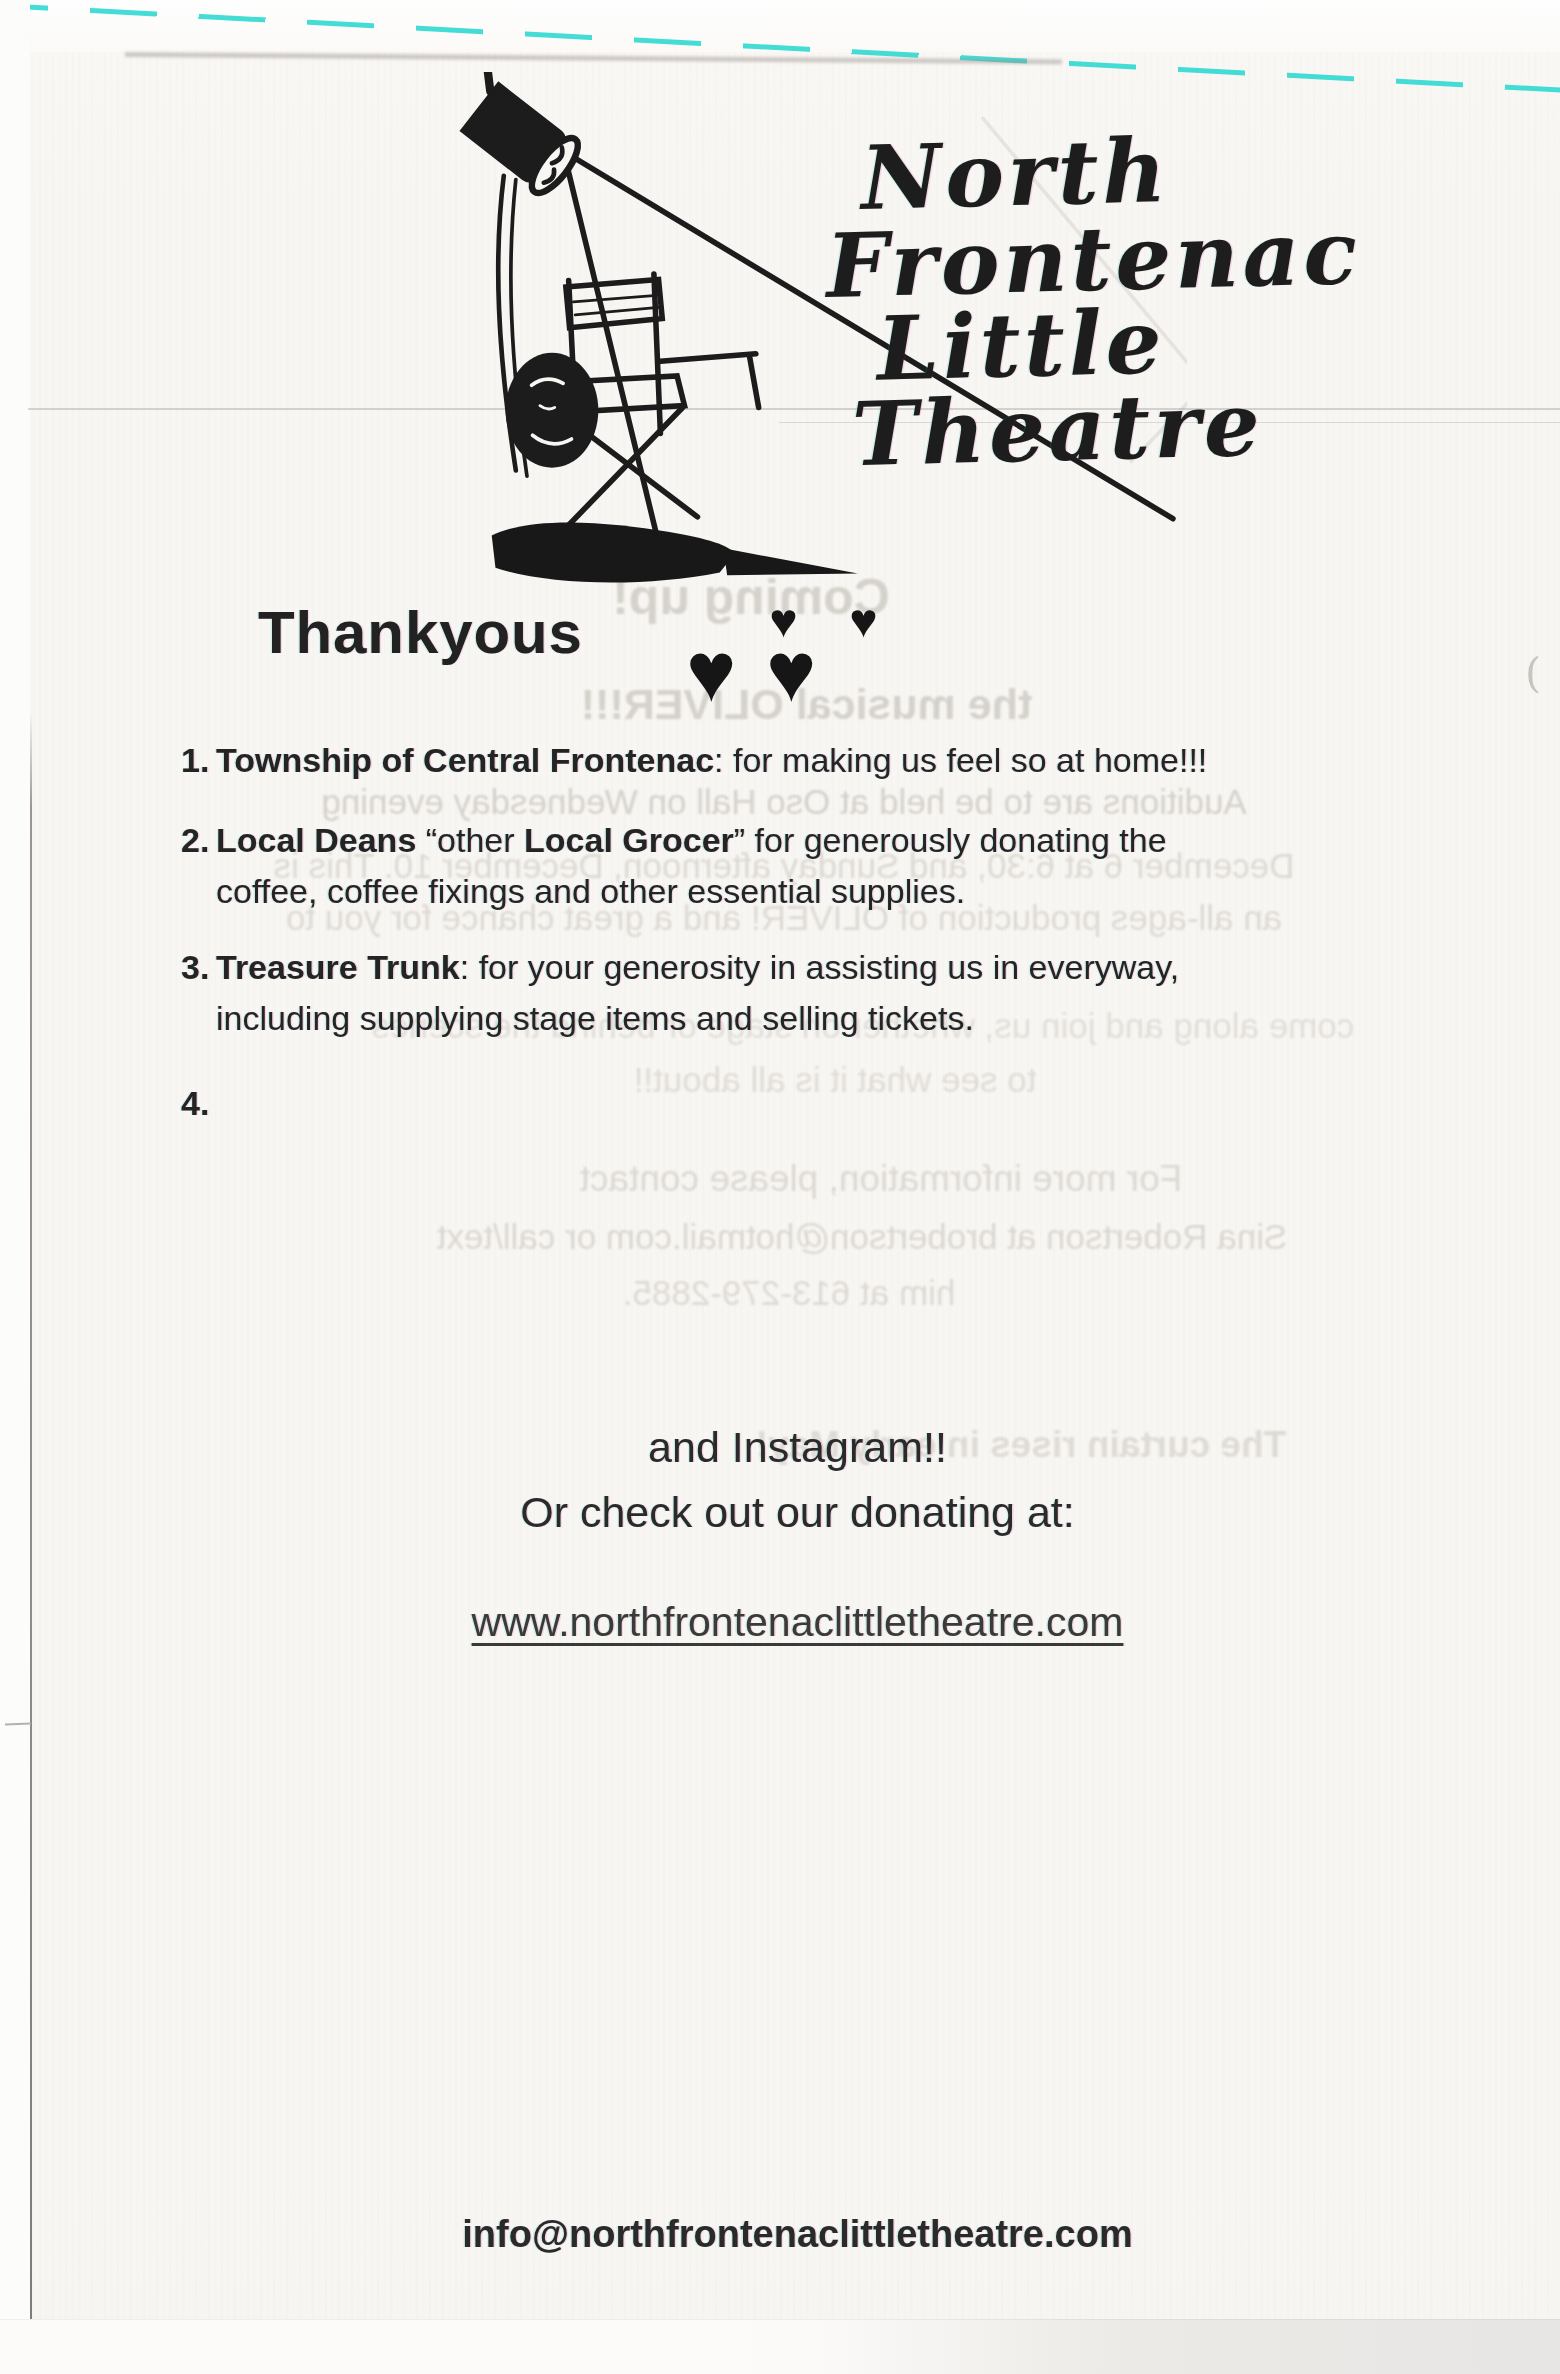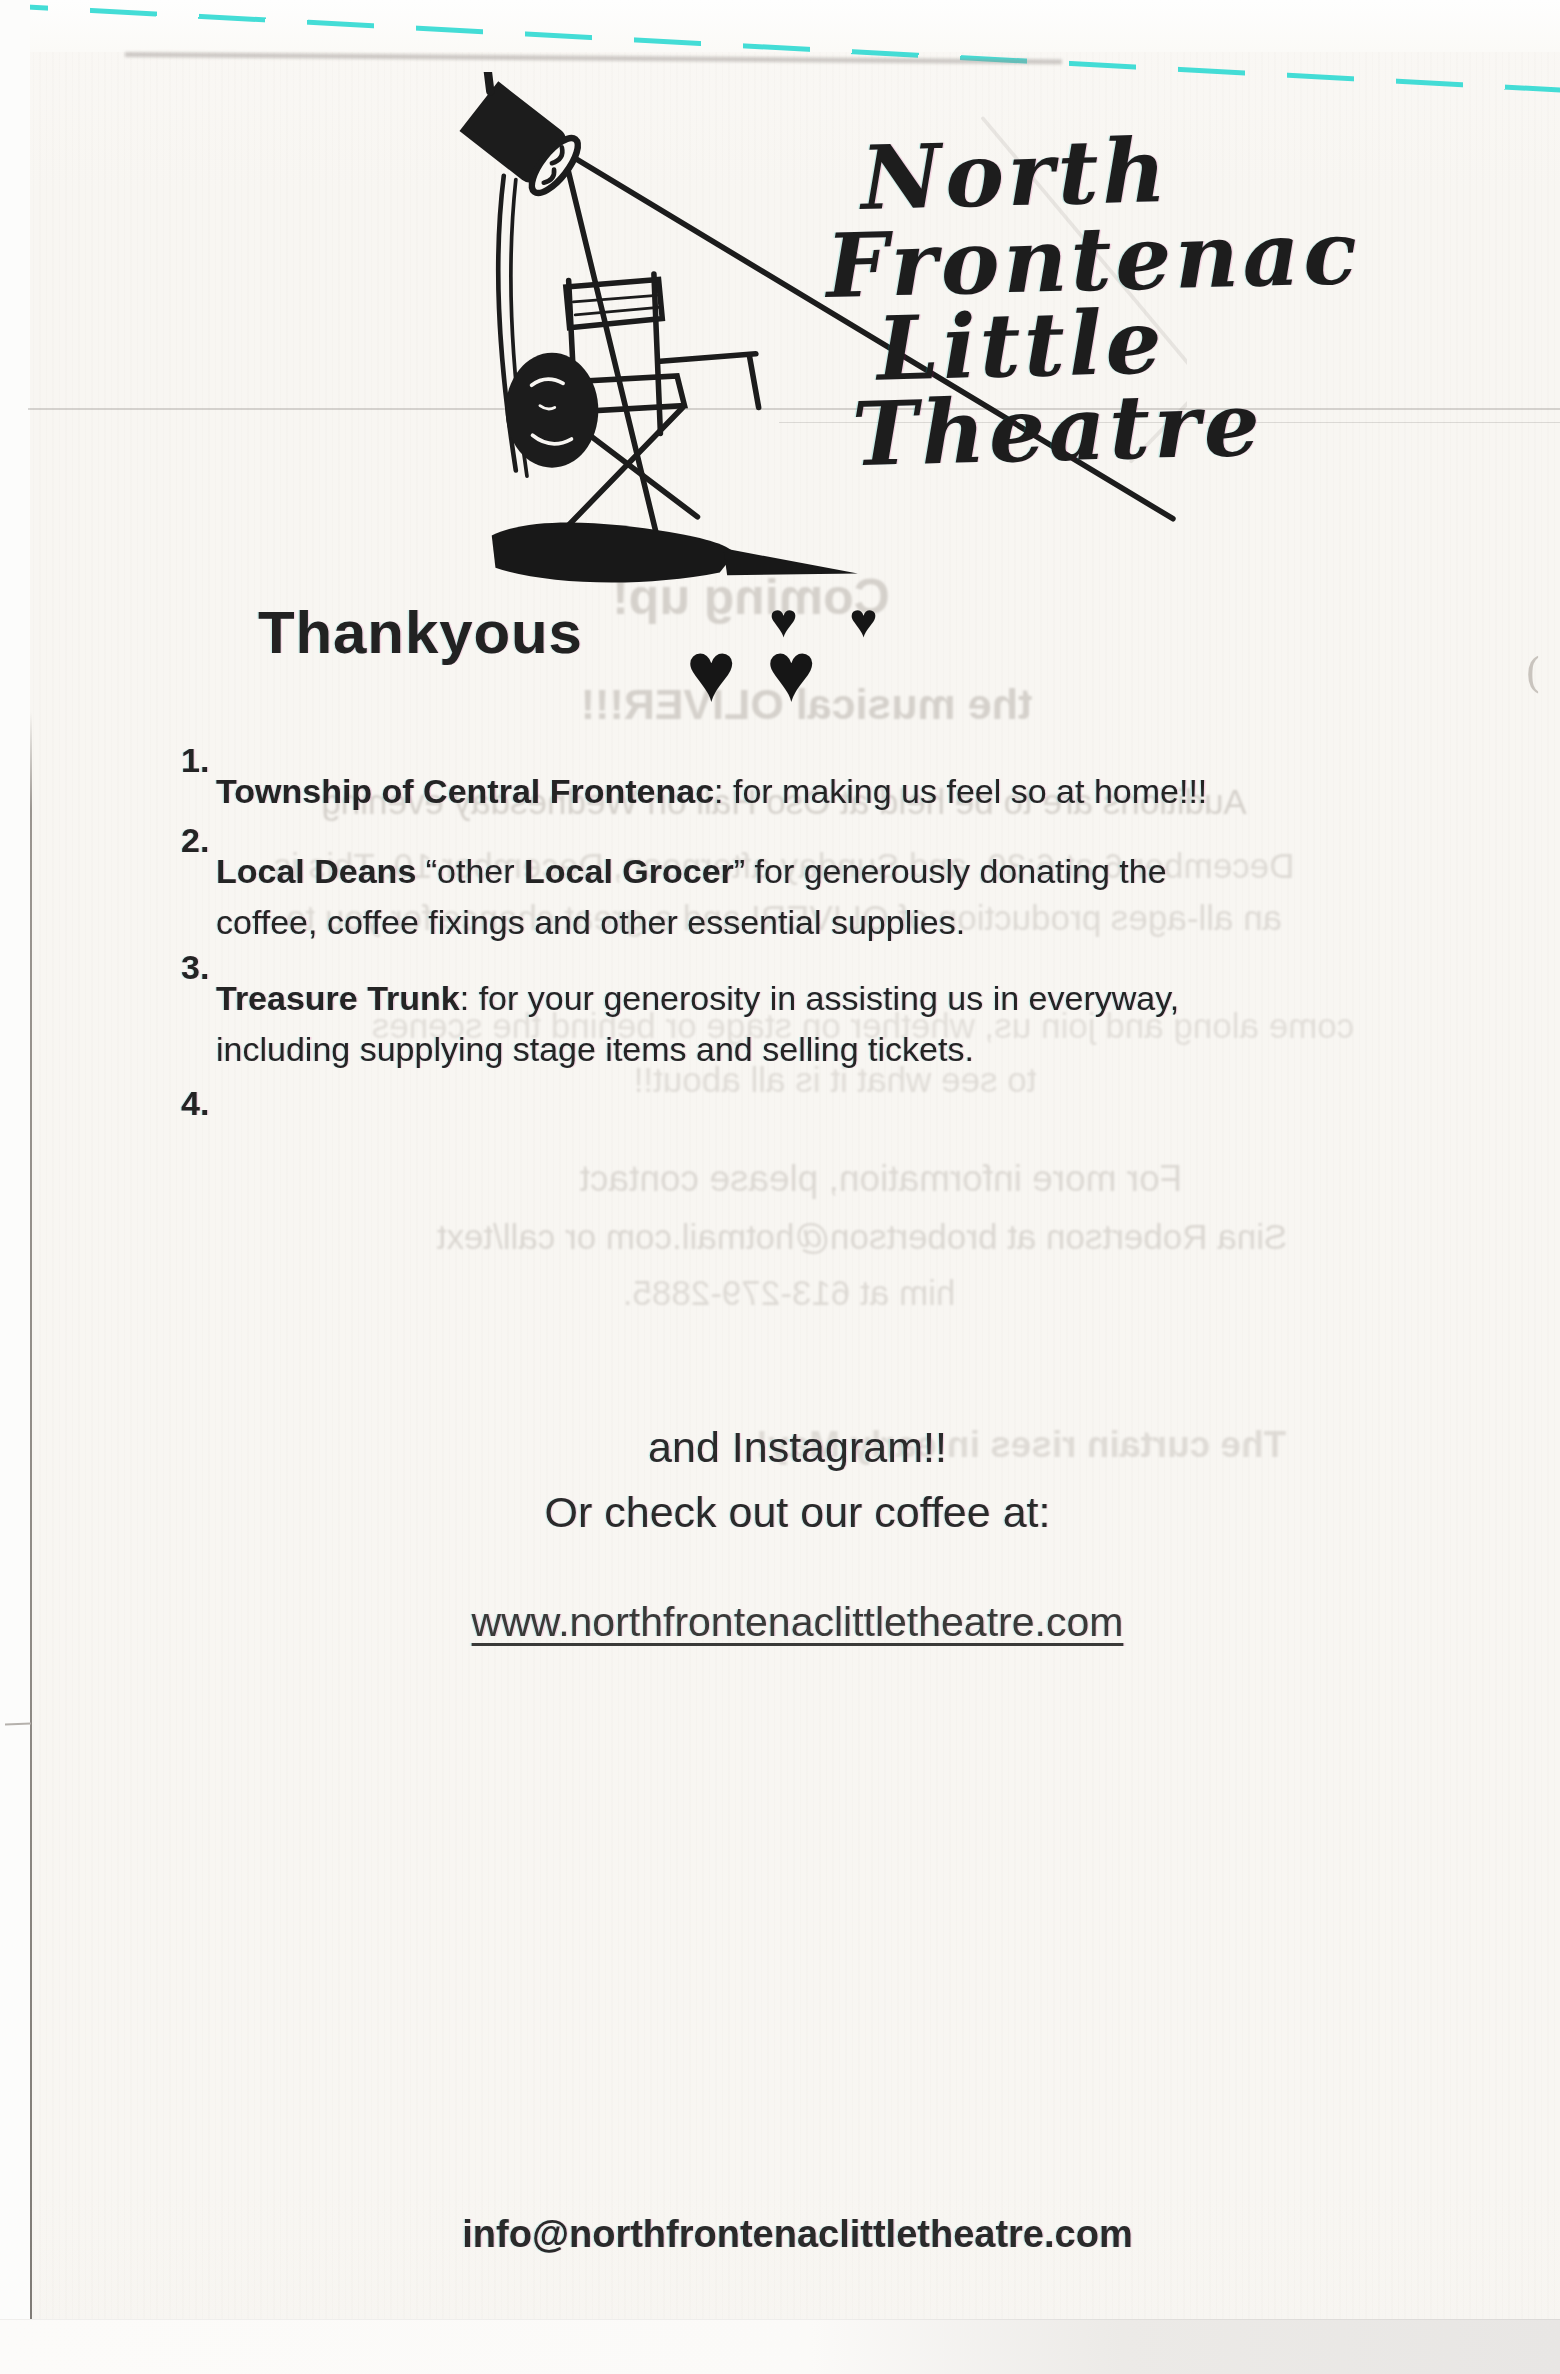--- a/index.html
+++ b/index.html
@@ -43,21 +43,21 @@
 
   
   .h1{left:258px;top:598px;font-size:60px;font-weight:700;letter-spacing:0.9px;color:#222;}
   .heart-pair{width:121px;height:107px;}
   .hp1{left:686px;top:601px;} .hp2{left:766px;top:601px;}
   .heart-big{position:absolute;left:0;bottom:-5.6px;font-size:85px;line-height:1;color:#161616;}
   .heart-small{position:absolute;right:9.3px;top:-3.7px;font-size:48px;line-height:1;color:#161616;}
 
   
   .li-num{font-size:34px;line-height:51px;font-weight:700;left:181px;color:#242424;}
-  .li-text{font-size:34px;line-height:51px;left:216px;width:1169px;white-space:pre-wrap;color:#242424;margin-top:31px;}
+  .li-text{font-size:34px;line-height:51px;left:216px;width:1169px;white-space:pre-wrap;color:#242424;}
   .li-text .b{font-weight:700;}
   .t1{top:735px;} .t2{top:815px;} .t3{top:942px;} .t4{top:1078px;}
 
   
   .center-block{left:167px;width:1261px;text-align:center;color:#2a2a2a;}
   .social1{top:1321px;font-size:43px;}
   .social2{top:1388px;font-size:43px;margin-top:35px;}
   .website-prompt{top:1488px;font-size:43px;}
   .website-link{top:1599px;font-size:41px;color:#3a3a38;text-decoration:underline;
     text-decoration-thickness:2.8px;text-underline-offset:7.4px;}
@@ -166,19 +166,19 @@
   <div class="abs li-text t2 ink"><span class="b">Local Deans</span><span> “other </span><span class="b">Local Grocer</span><span>” for generously donating the
 coffee, coffee fixings and other essential supplies.</span></div>
 
   <div class="abs li-num t3 ink">3.</div>
   <div class="abs li-text t3 ink"><span class="b">Treasure Trunk</span><span>: for your generosity in assisting us in everyway,
 including supplying stage items and selling tickets.</span></div>
 
   <div class="abs li-num t4 ink">4.</div>
 
   <div class="abs center-block social2 ink">and Instagram!!</div>
-  <div class="abs center-block website-prompt ink">Or check out our coffee at:</div>
+  <div class="abs center-block website-prompt ink">Or check out our donating at:</div>
   <div class="abs center-block footer-email ink">info@northfrontenaclittletheatre.com</div>
 
   <div class="abs center-block website-link ink">www.northfrontenaclittletheatre.com</div>
 
 </div>
 
 
 </body></html>

